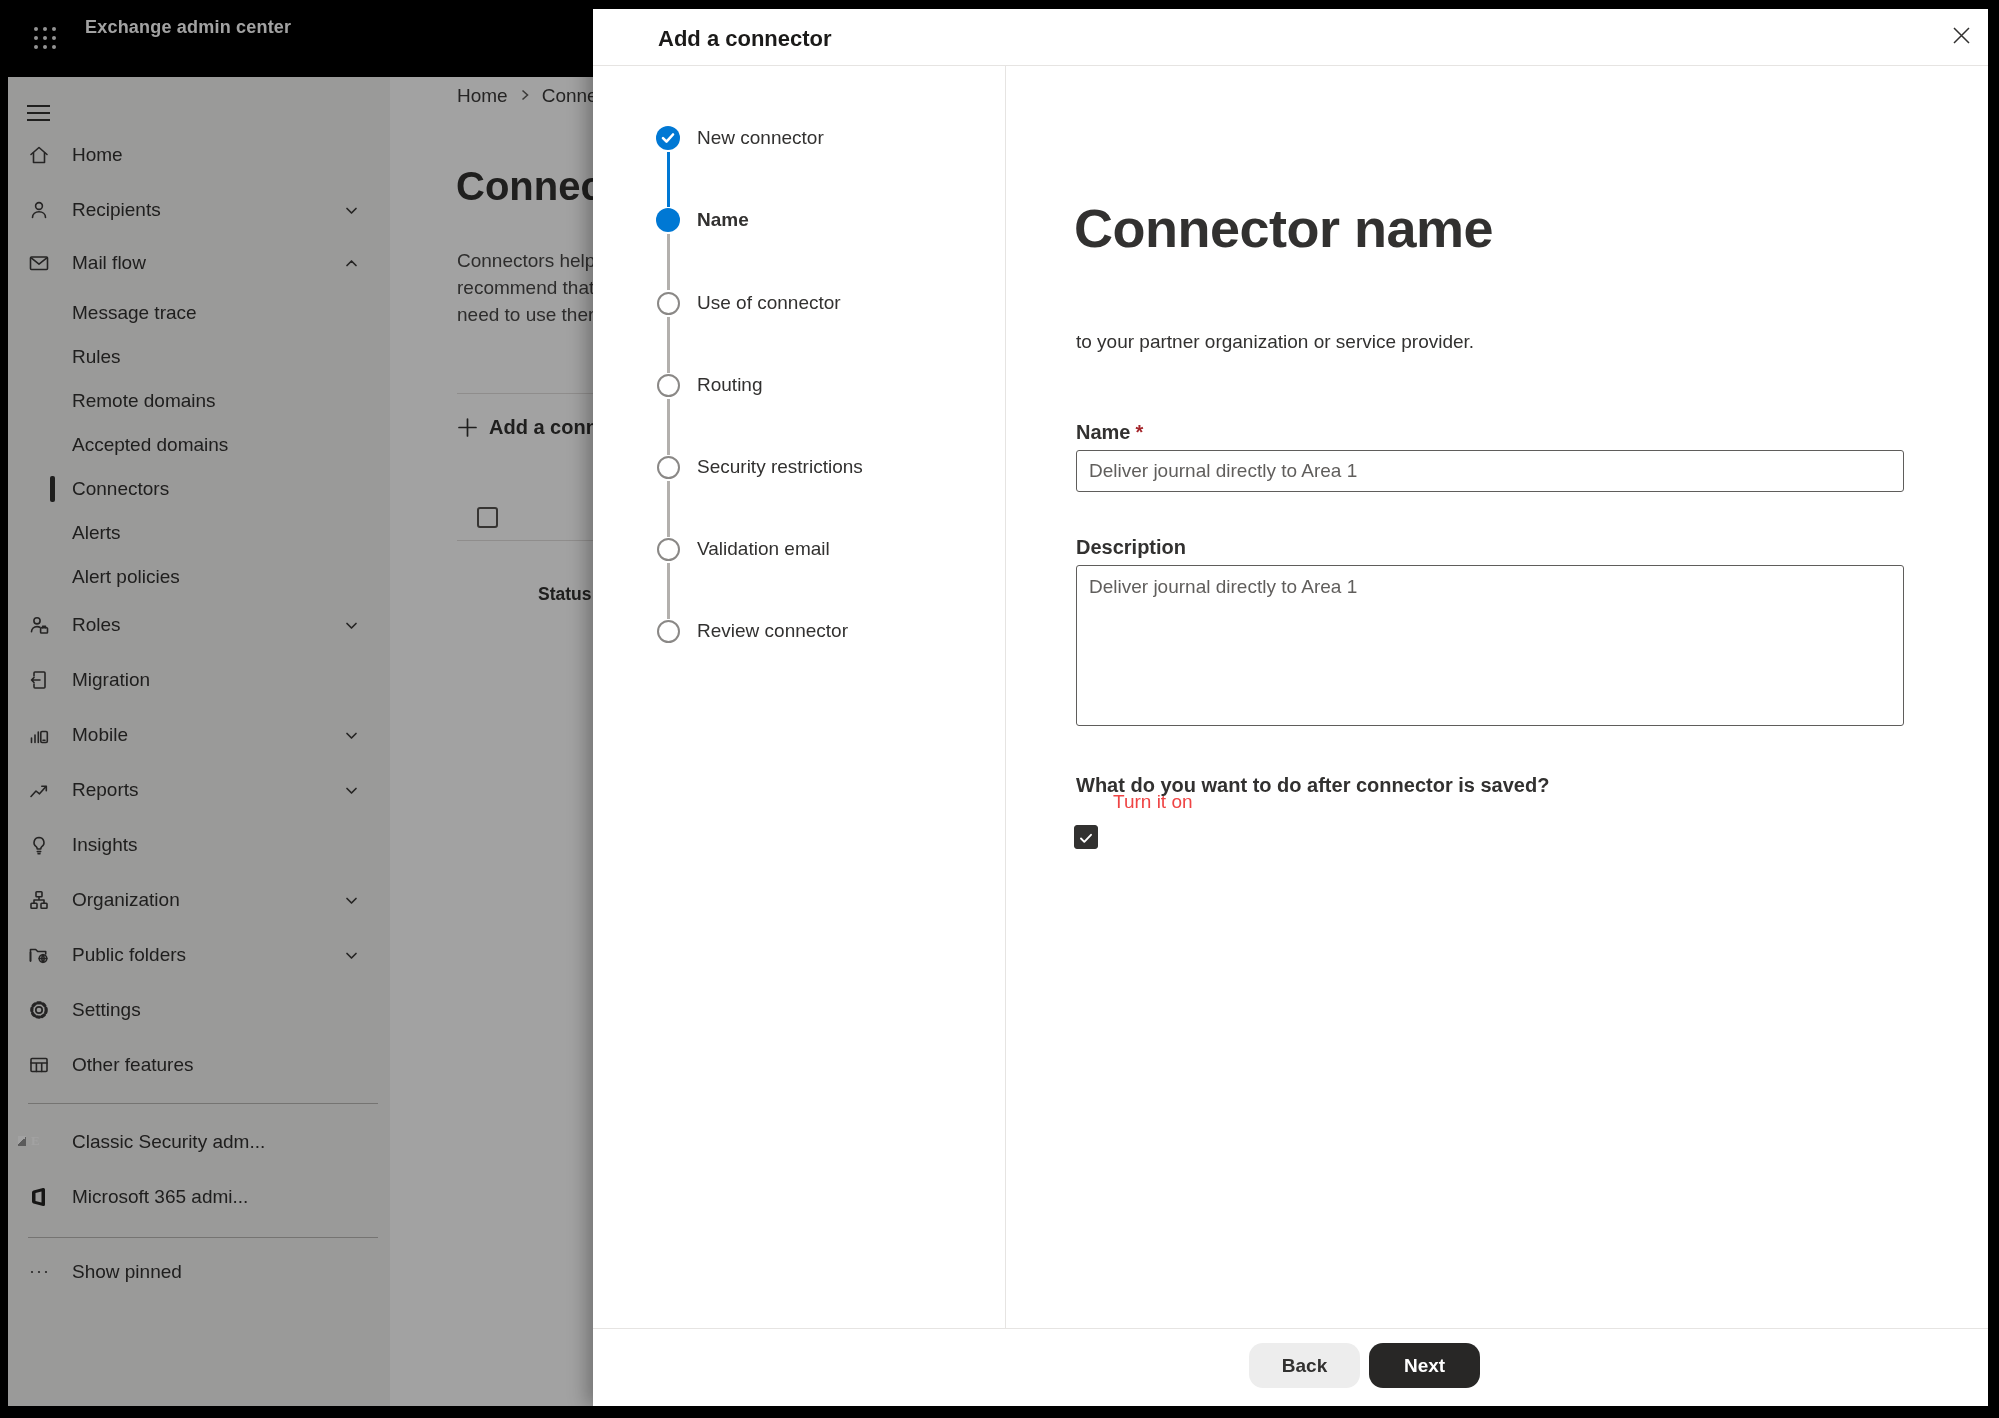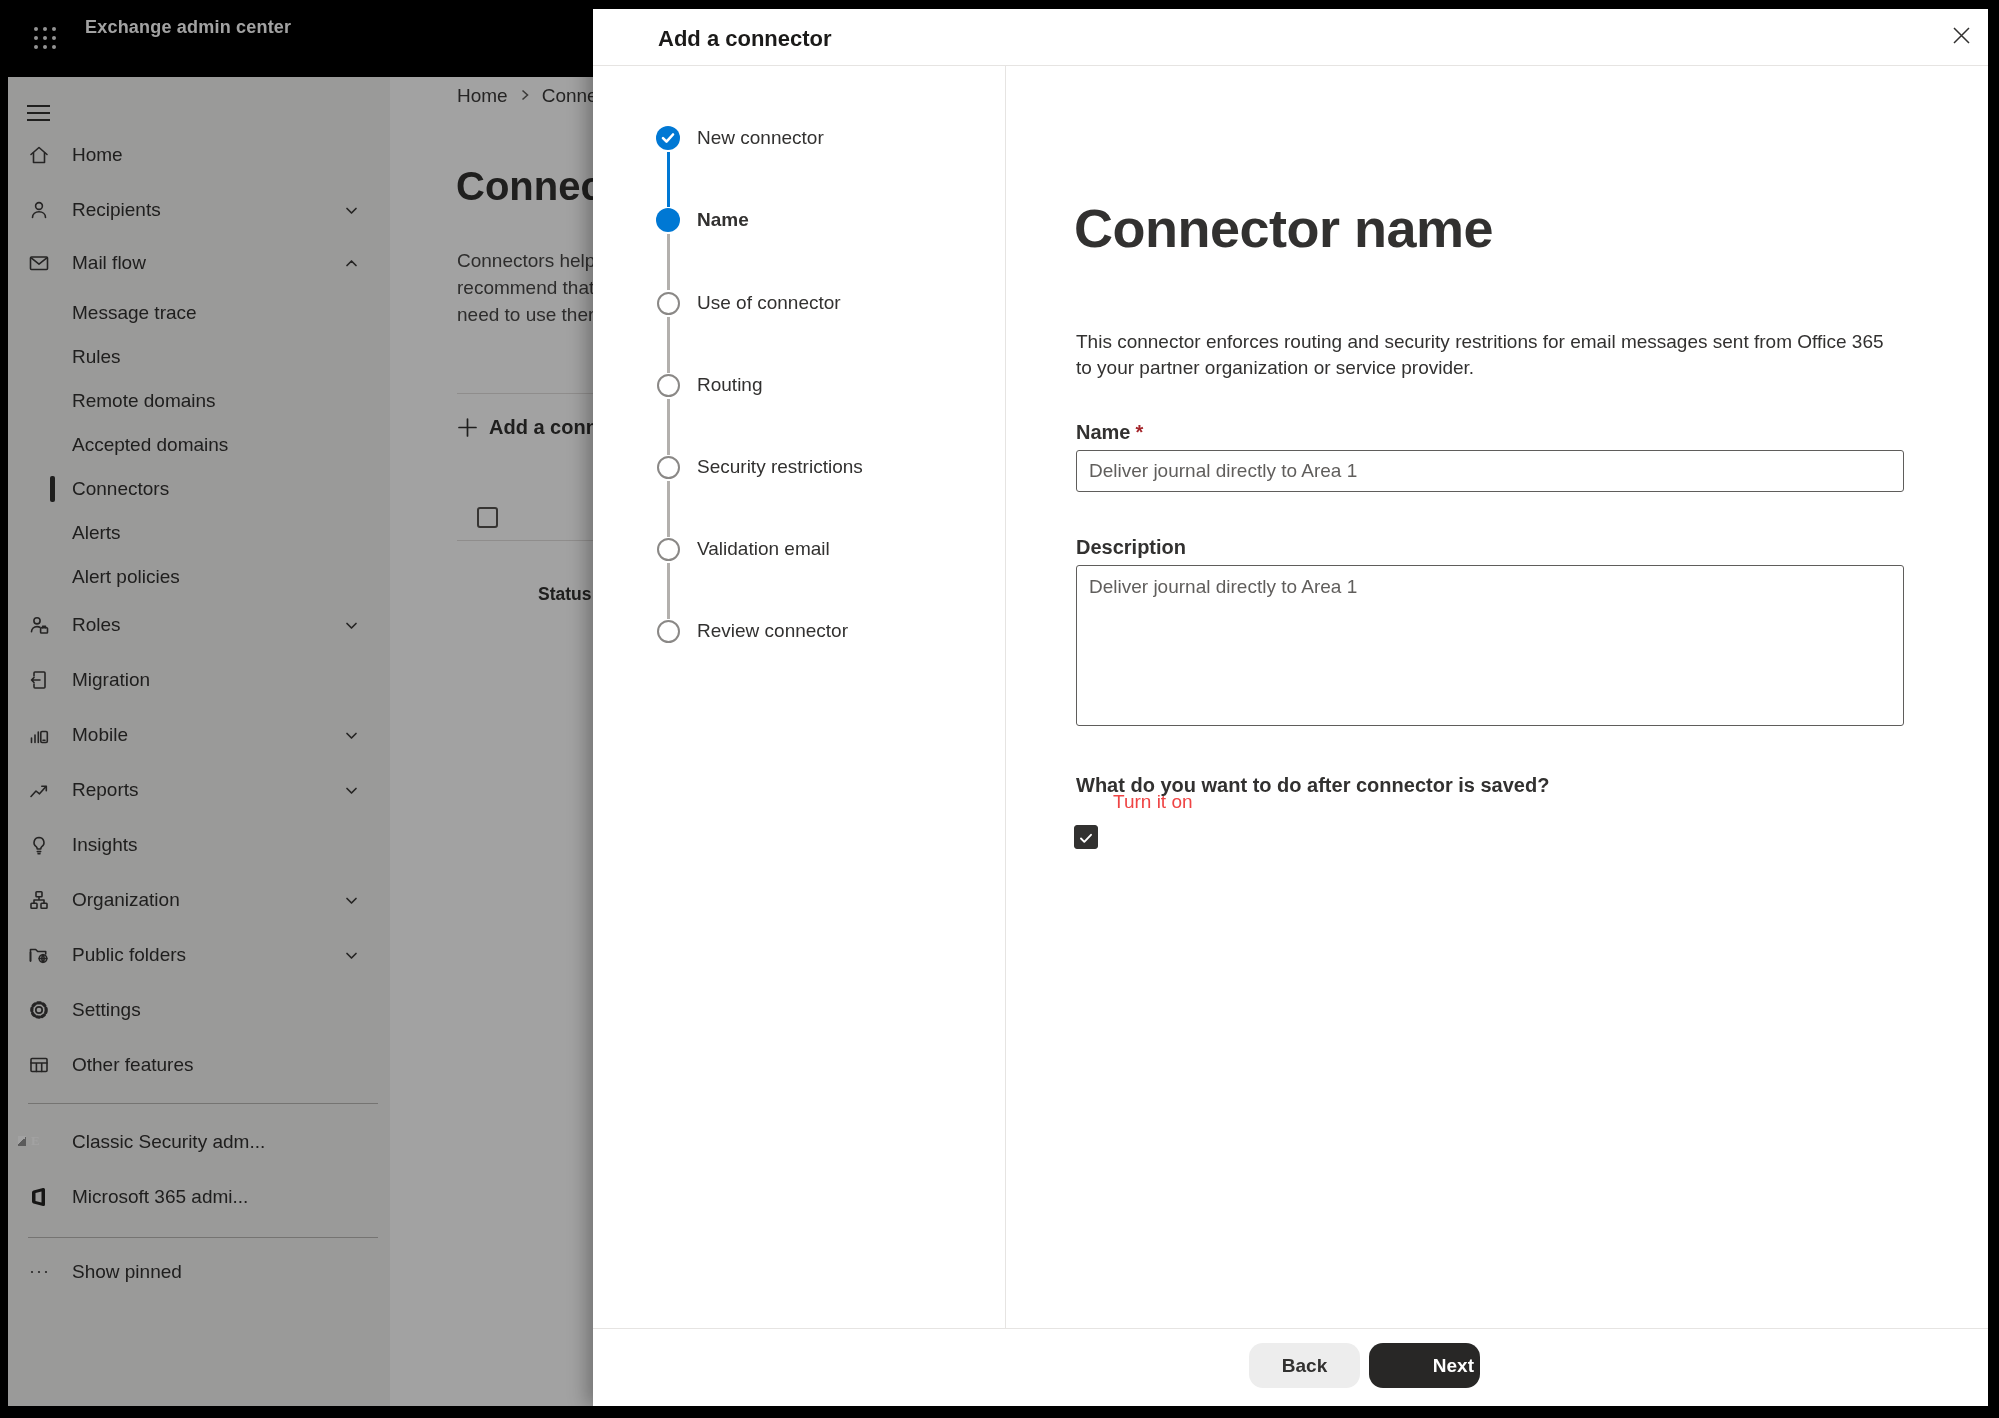--- a/index.html
+++ b/index.html
@@ -80,21 +80,21 @@
   .chkbox { position: absolute; left: 481px; top: 816px; width: 24px; height: 24px; background: #323130; border: 1.6px solid #323130;
             border-radius: 3px; cursor: pointer; }
   .chkbox svg { position: absolute; left: 3px; top: 3.5px; width: 16px; height: 16px; stroke: #fff; fill: none; stroke-width: 1.9; stroke-linecap: round; stroke-linejoin: round; }
   .chk-label { position: absolute; left: 520px; top: 782px; font-size: 19px; color: #ef4444; }
 
   
   .fdiv { position: absolute; left: 0; top: 1319px; width: 100%; height: 1px; background: var(--divider); }
   .btn { position: absolute; top: 1334px; width: 111px; height: 45px; border: none; border-radius: 14px;
          font-family: inherit; font-size: 19px; font-weight: 600; cursor: pointer; }
   .btn-back { left: 656px; background: var(--back-bg); color: #323130; }
-  .btn-next { left: 776px; background: var(--next-bg); color: #fff; text-align: right; }
+  .btn-next { left: 776px; background: var(--next-bg); color: #fff; }
 </style>
 </head>
 <body>
 
 <div class="topbar">
   <div class="waffle">
     <i></i>
       <i></i>
       <i></i>
       <i></i>
@@ -353,21 +353,20 @@
     <div class="circ upcoming" style="top:529px"></div>
     <div class="step-label" style="top:528px">Validation email</div>
     <div class="stepline" style="top:554px;height:56px"></div>
 
     <div class="circ upcoming" style="top:611px"></div>
     <div class="step-label" style="top:610px">Review connector</div>
   </div>
 
   <div class="hero">Connector name</div>
   <div class="desc">
-    <div>This connector enforces routing and security restritions for email messages sent from Office 365</div>
     <div>to your partner organization or service provider.</div>
   </div>
 
   <div class="fld-label" style="top:412px">
     <span>Name</span><span class="req">*</span>
   </div>
   <input class="txt-input" type="text" value="Deliver journal directly to Area 1" style="">
 
   <div class="fld-label" style="top:527px">Description</div>
   <textarea class="txt-area" style="">Deliver journal directly to Area 1</textarea>

